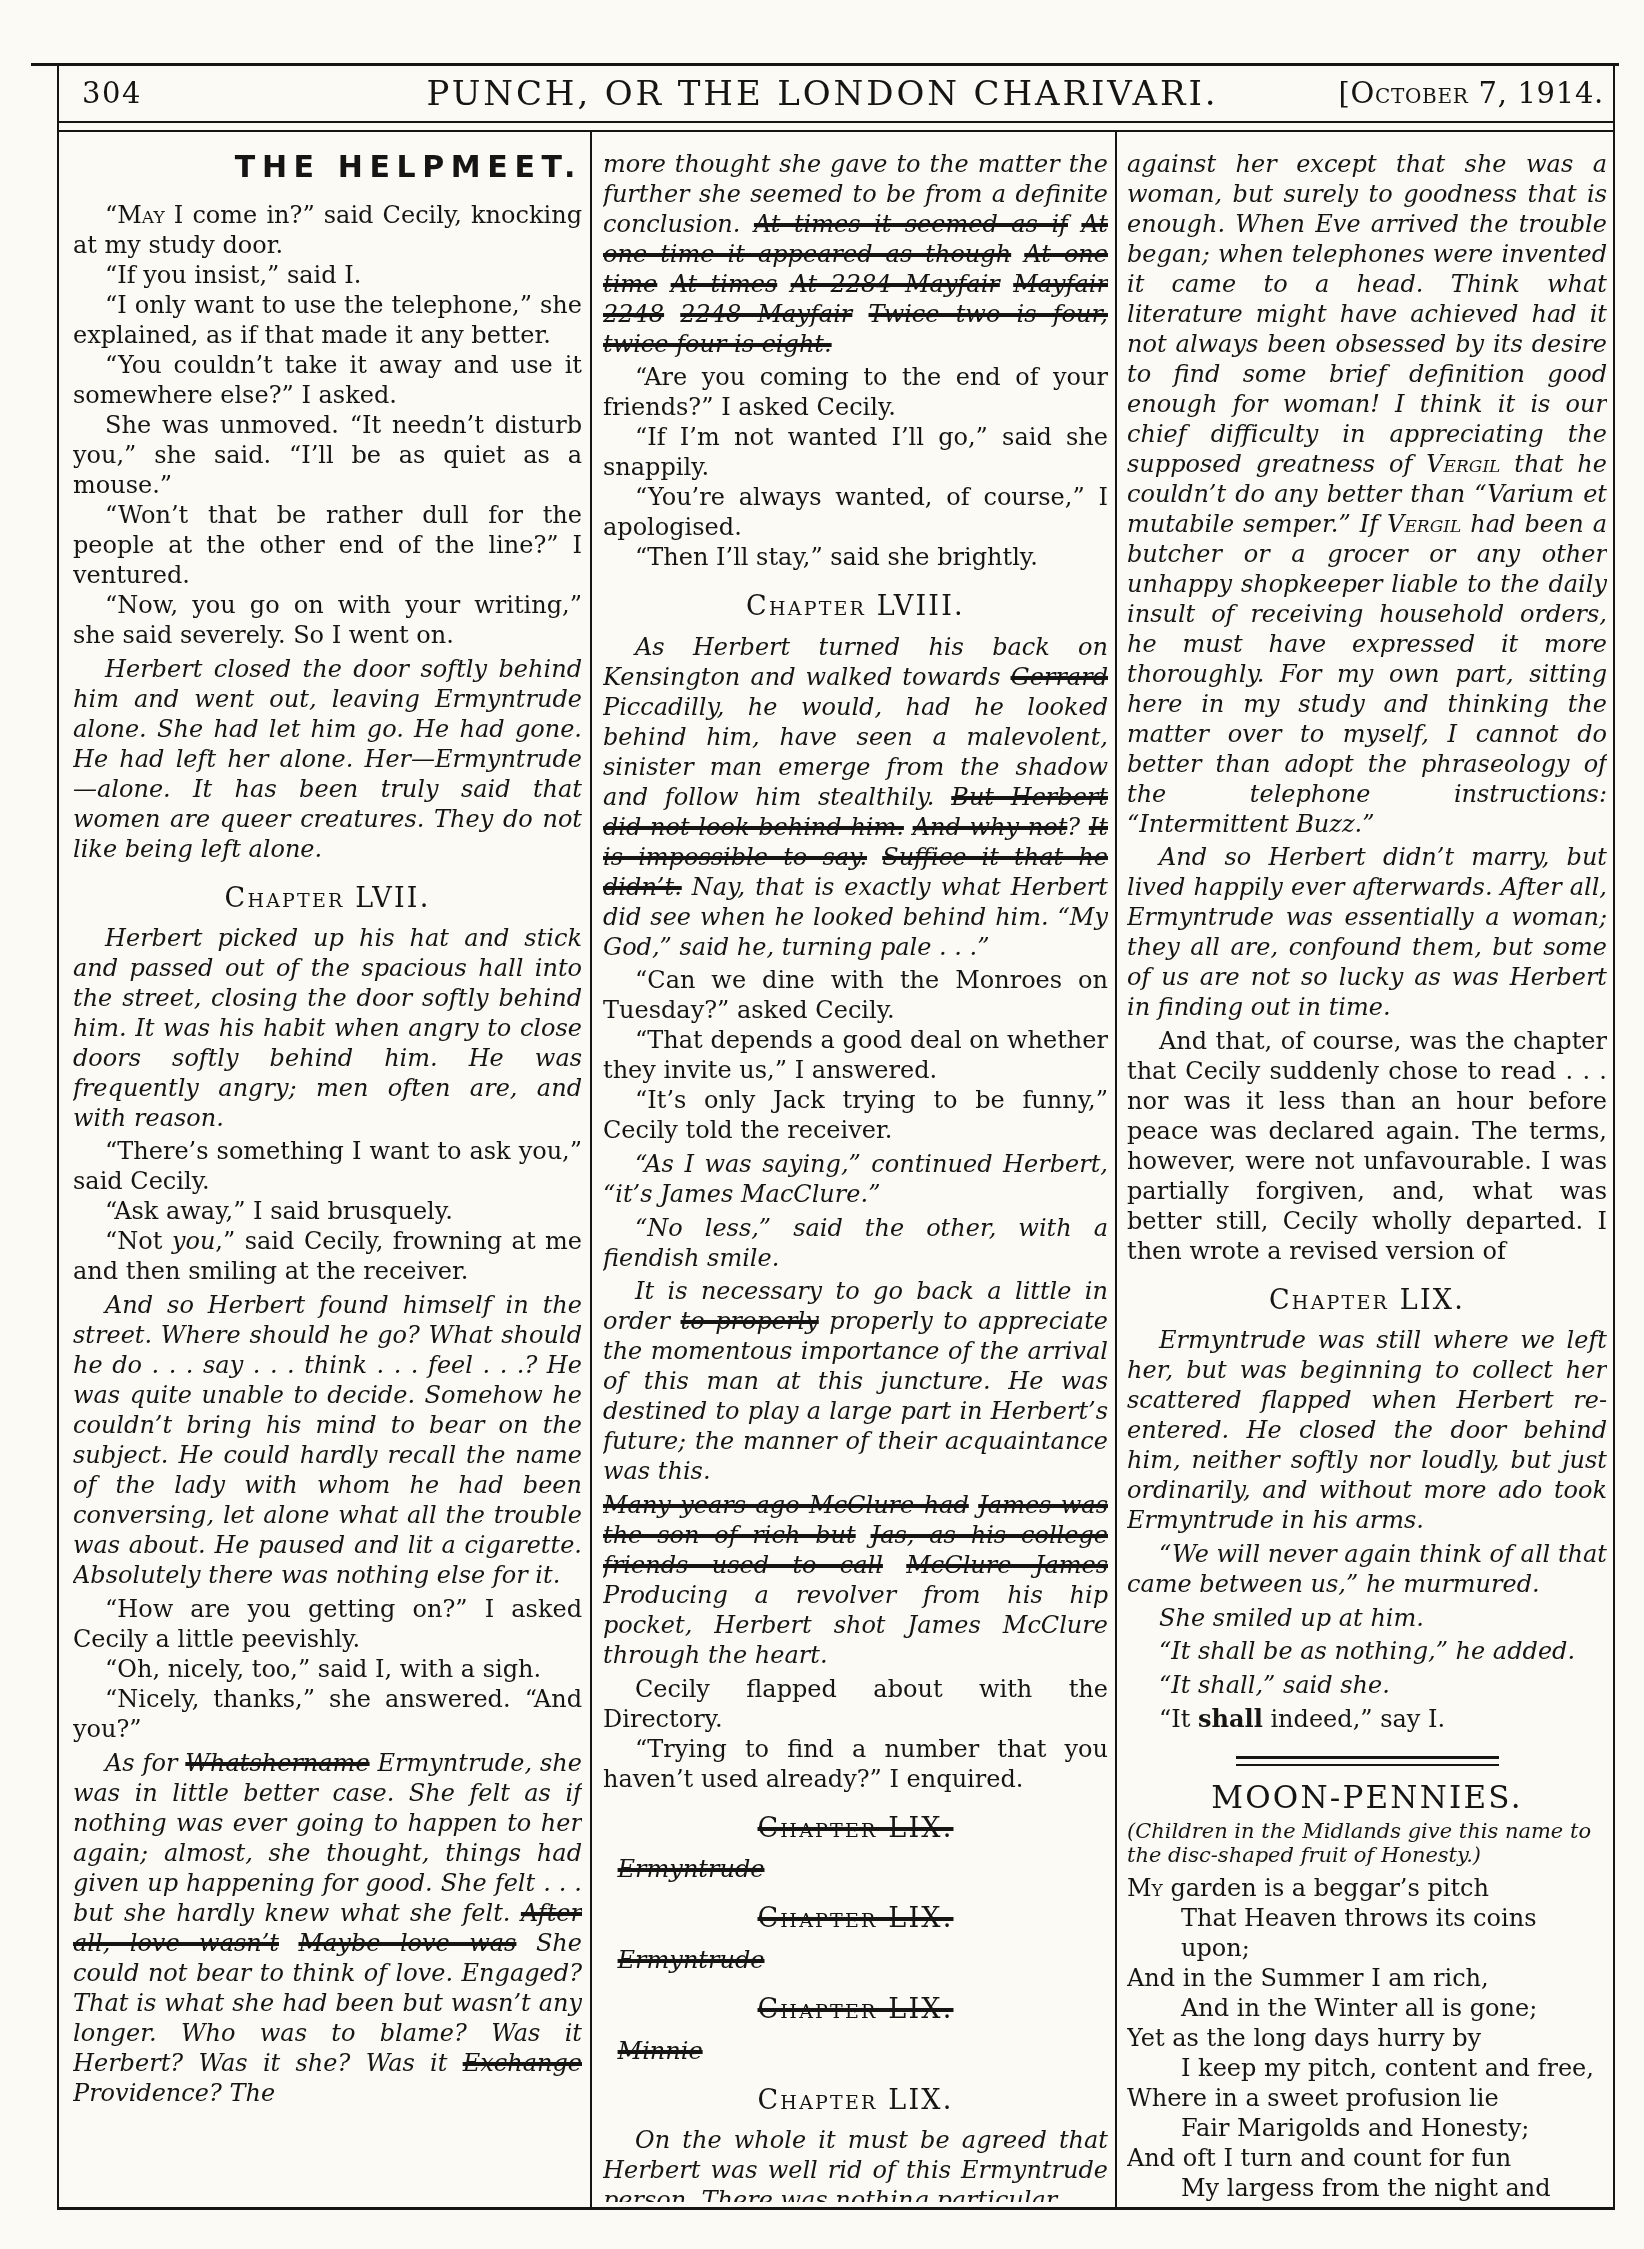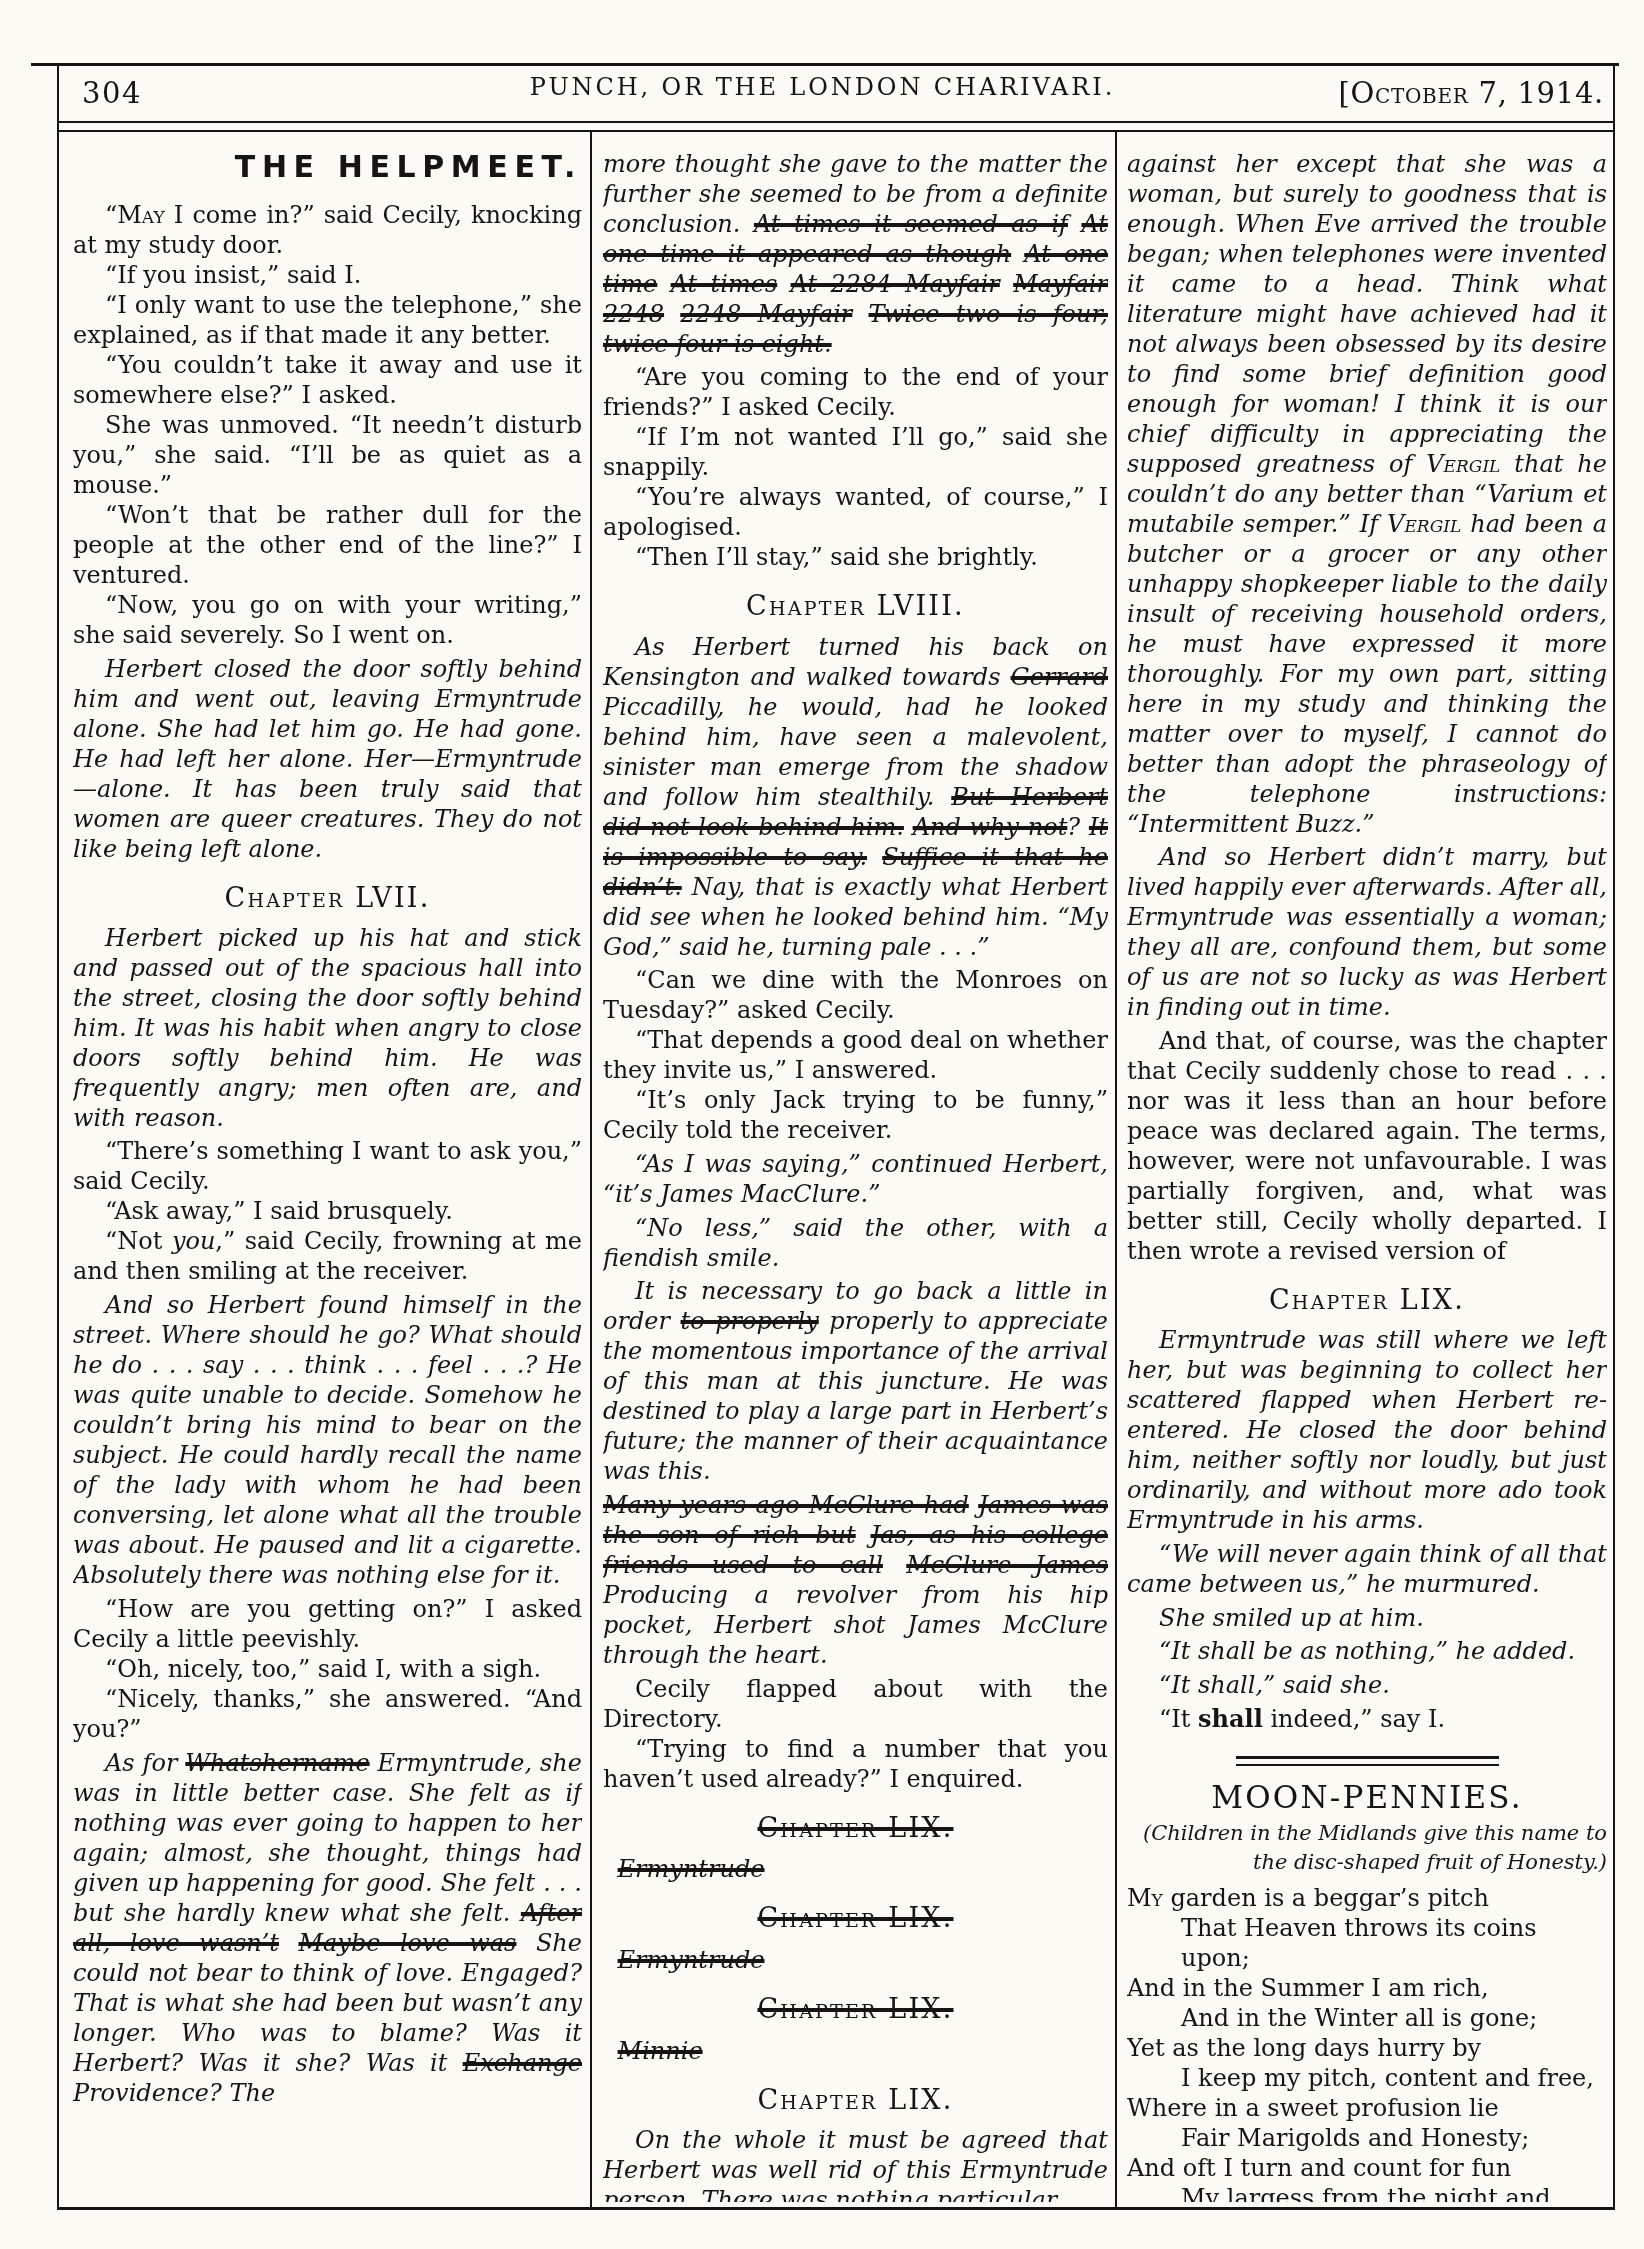--- a/index.html
+++ b/index.html
@@ -4,21 +4,21 @@
 <style>
   :root { --paper:#fbfaf5; --ink:#161514; }
   html,body { margin:0; padding:0; background:#e8e6df; }
   .page {
     position:relative; width:1645px; height:2250px; margin:0 auto;
     background:var(--paper); color:var(--ink);
     font-family:"DejaVu Serif", serif; overflow:hidden;
   }
   .rule-top { position:absolute; left:31px; top:63px; width:1588px; height:2.9px; background:var(--ink); }
   .hdr-num { position:absolute; left:82px; top:76px; font-size:29px; letter-spacing:1.5px; }
-  .hdr-title { position:absolute; left:0; right:0; top:73px; text-align:center; font-size:24px; letter-spacing:2.9px; }
+  .hdr-title { position:absolute; left:0; right:0; top:73px; text-align:center; font-size:34px; letter-spacing:2.9px; }
   .hdr-date { position:absolute; right:41px; top:76px; font-size:29px; font-variant:small-caps; letter-spacing:0.7px; }
   .rule-double { position:absolute; left:57px; top:121px; width:1558px; height:6.6px; border-top:2.9px solid var(--ink); border-bottom:2.2px solid var(--ink); }
   .border-left  { position:absolute; left:57px;  top:63px; width:2.2px; height:2147px; background:var(--ink); }
   .border-right { position:absolute; left:1613px; top:63px; width:2.2px; height:2147px; background:var(--ink); }
   .border-bottom{ position:absolute; left:57px; top:2207px; width:1558px; height:2.9px; background:var(--ink); }
   .coldiv { position:absolute; top:132px; height:2075px; width:1.5px; background:var(--ink); }
   .coldiv1 { left:590px; } .coldiv2 { left:1115px; }
 
   .col { position:absolute; top:145px; height:2057px; overflow:hidden;
          text-align:justify; font-size:24px; line-height:30px; }
@@ -27,21 +27,21 @@
   #colC { left:1127px; width:480px; }
 
   .para { margin:0; text-indent:32px; }
   .para.it { font-style:italic; margin:3.7px 0; }
   .para.ni { text-indent:0; }
   .chapter { text-align:center; font-variant:small-caps; letter-spacing:2.2px;
              font-size:27px; margin:19px 0 10.2px; text-indent:0; }
   .title1 { text-align:right; font-family:"DejaVu Sans", sans-serif; font-weight:bold;
             font-size:30px; letter-spacing:6.6px; margin:7.3px 0 17.6px; text-indent:0; }
   .title2 { text-align:center; font-size:31px; letter-spacing:2.2px; margin:11.7px 0 7.3px; text-indent:0; }
-  .note { text-align:right; font-style:italic; font-size:21px; line-height:29px; margin:0 0 5.9px; text-indent:0; }
+  .note { text-align:left; font-style:italic; font-size:21px; line-height:24px; margin:0 0 5.9px; text-indent:0; }
   .cancel { font-style:italic; margin:11.7px 0 19px; text-indent:14.6px; text-align:left; }
   .divider { width:263px; height:5.1px; margin:22px auto 16px;
              border-top:3.7px solid var(--ink); border-bottom:2.2px solid var(--ink); }
   .poem { text-align:left; }
   .poem .pl { display:block; }
   .poem .l1 { padding-left:54px; }
   .struck { text-decoration:line-through; text-decoration-thickness:3.7px; }
   .sc { font-variant:small-caps; }
   .it { font-style:italic; }
   .bold { font-weight:bold; }

